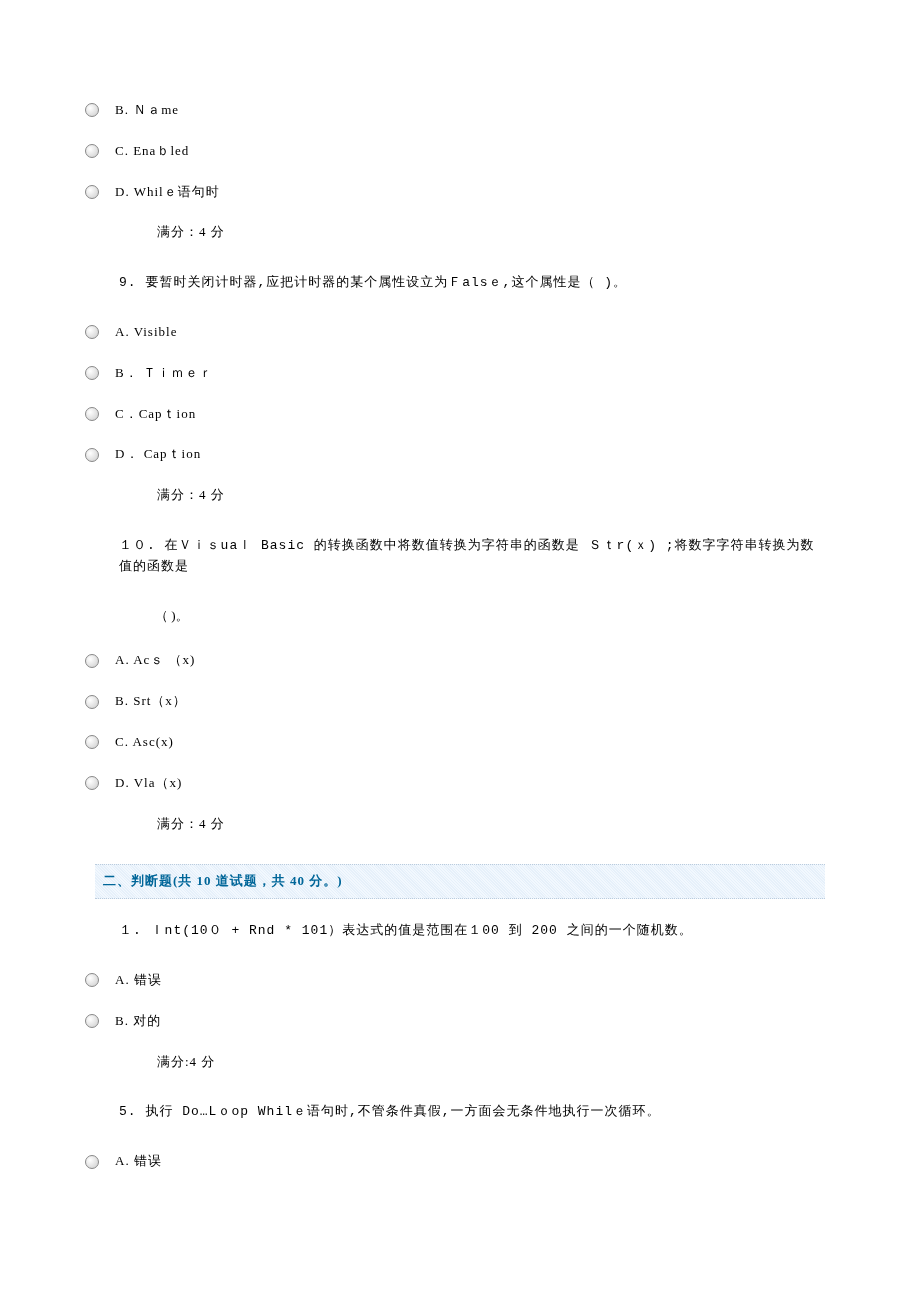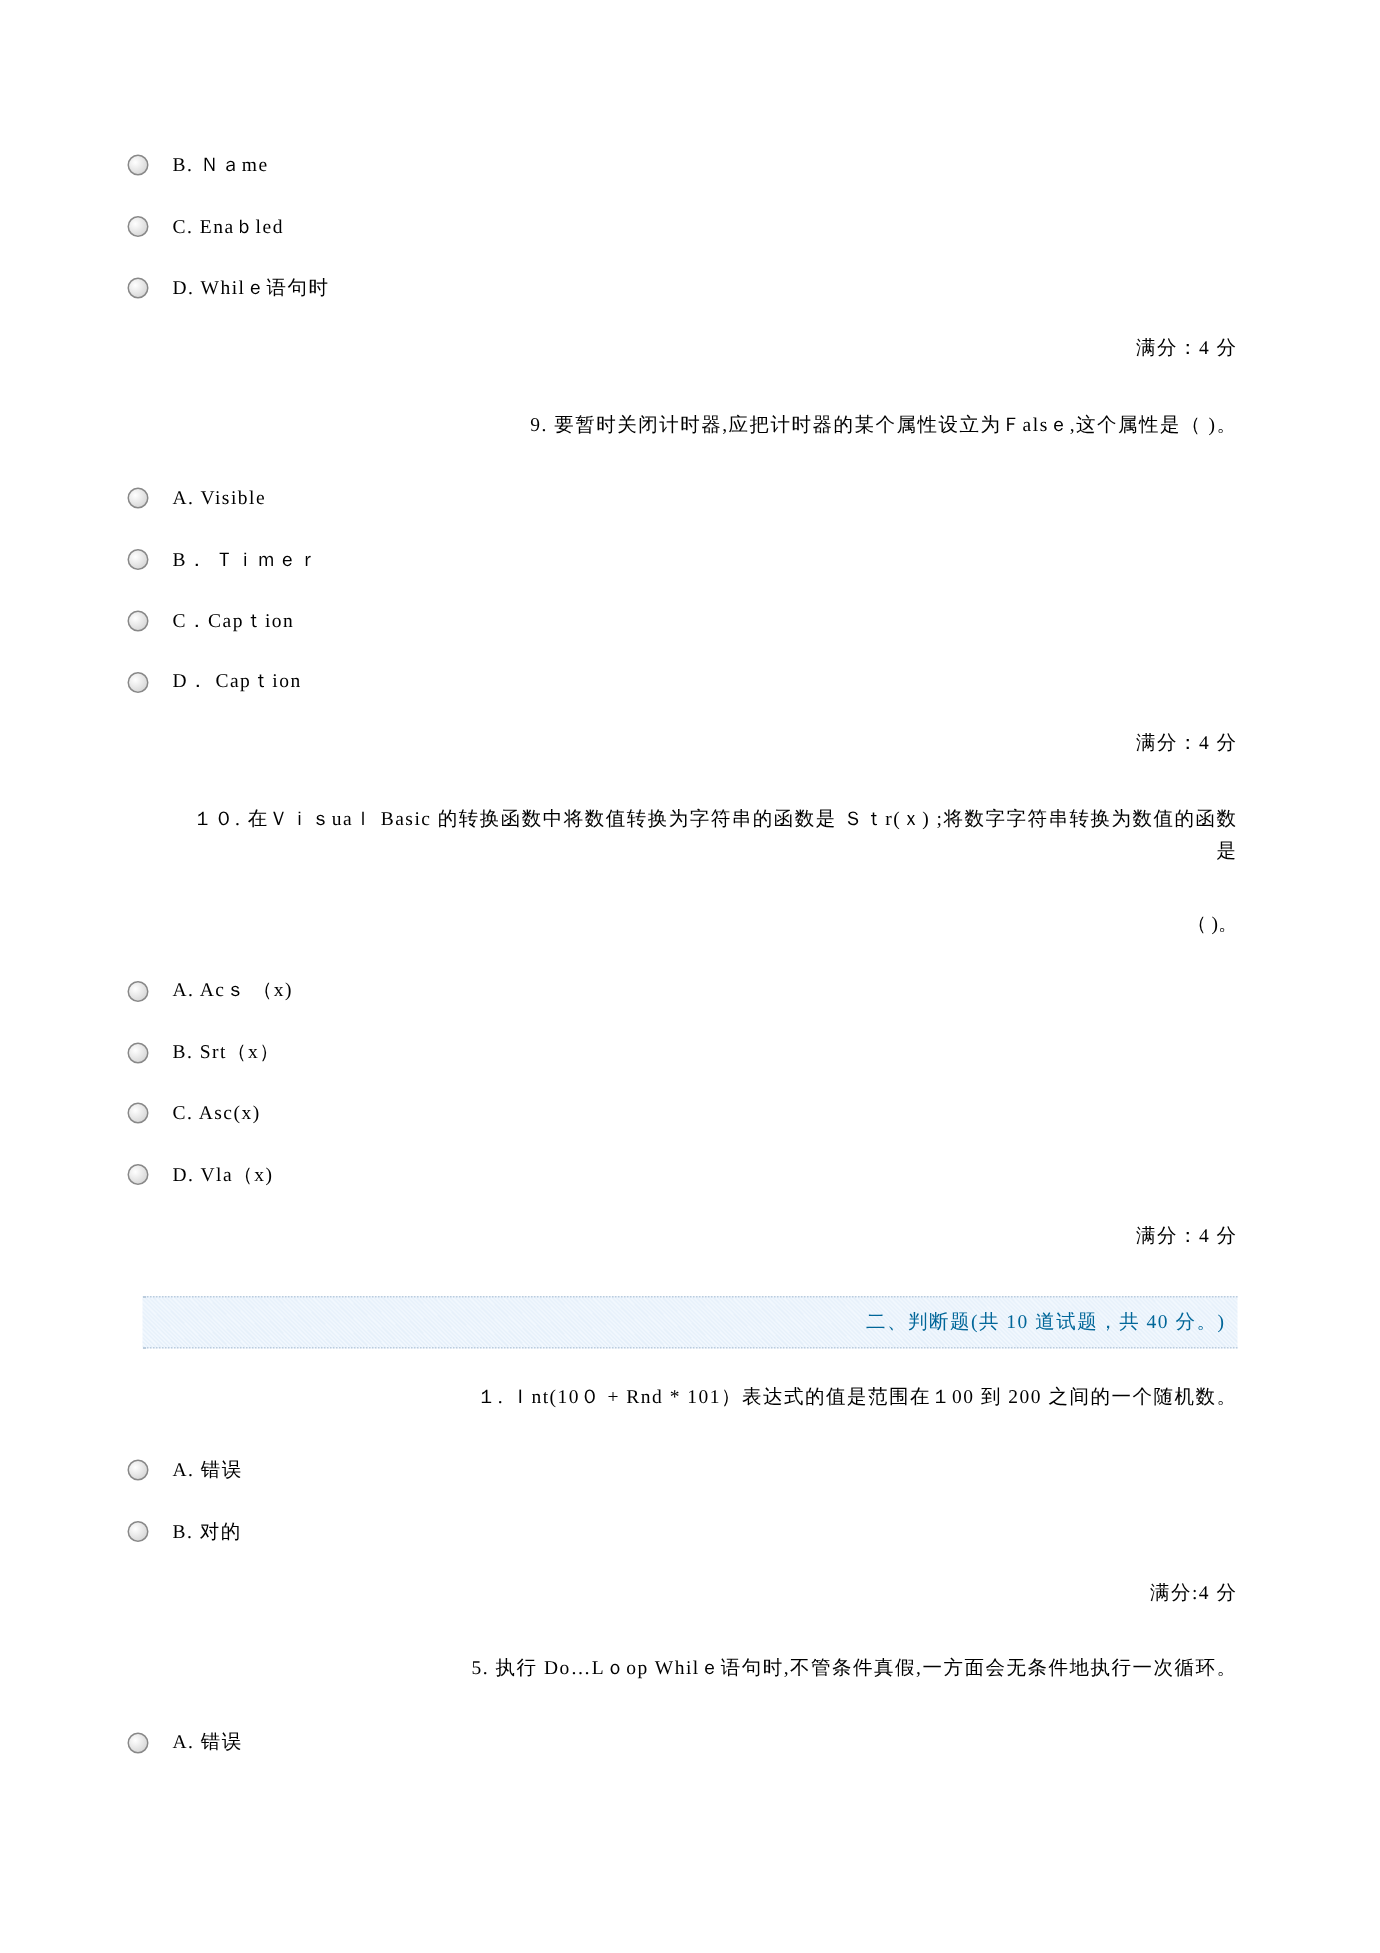--- a/index.html
+++ b/index.html
@@ -1,15 +1,15 @@
 <!DOCTYPE html>
 <html><head>
   <meta charset="utf-8">
   <style>
-    * { margin: 0; padding: 0; box-sizing: border-box; text-align: right; }
+    * { margin: 0; padding: 0; box-sizing: border-box; }
     body {
       width: 920px;
       min-height: 1302px;
       background: #ffffff;
       font-family: "SimSun", "宋体", serif;
       font-size: 13px;
       color: #000;
       padding: 100px 95px 40px 95px;
       line-height: 1.6;
     }
@@ -35,34 +35,35 @@
       margin-left: 62px;
       margin-bottom: 30px;
       margin-top: 6px;
       letter-spacing: 1px;
     }
     .question {
       margin-left: 24px;
       margin-bottom: 28px;
       margin-top: 10px;
       letter-spacing: 1px;
+      font-family: Liberation Mono, monospace;
     }
     .question-indent {
       margin-left: 60px;
       margin-top: 18px;
       margin-bottom: 24px;
     }
     .section-header {
       margin: 10px 0 22px 0;
       padding: 6px 8px;
       background: repeating-linear-gradient(45deg, #e6f0fa, #e6f0fa 1px, #f2f8fe 1px, #f2f8fe 2px);
       border-top: 1px dotted #bcd;
       border-bottom: 1px dotted #bcd;
       color: #006699;
-      font-weight: normal;
+      font-weight: bold;
       letter-spacing: 1px;
     }
   </style>
 </head>
 <body>
 
 <div class="option-row">
   <span class="radio-outer"></span>
   <span class="option-text">B.  Ｎａme</span>
 </div>

